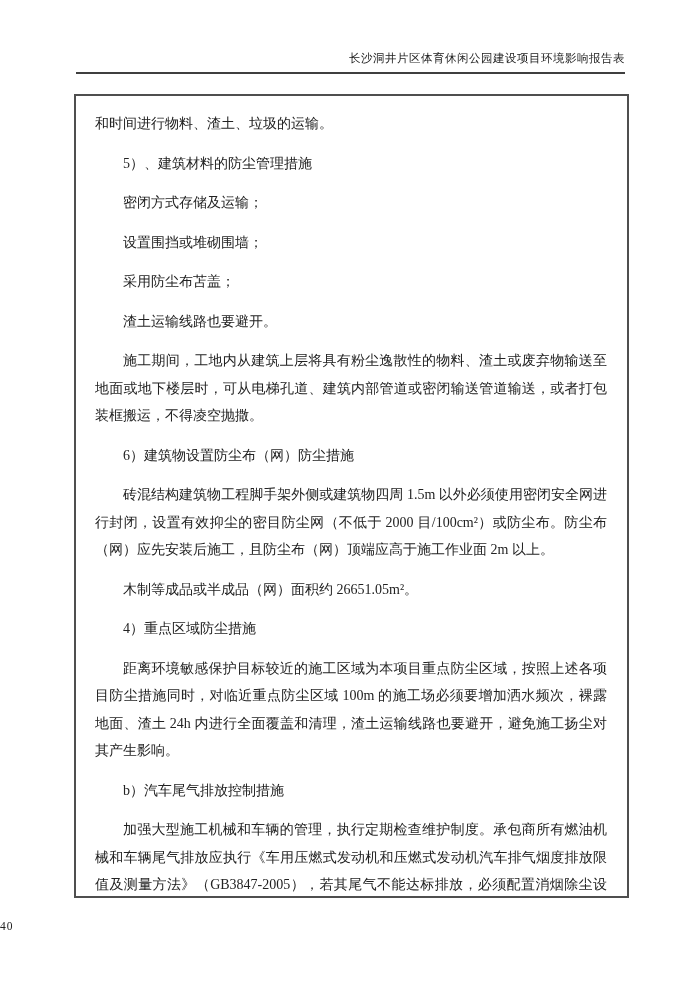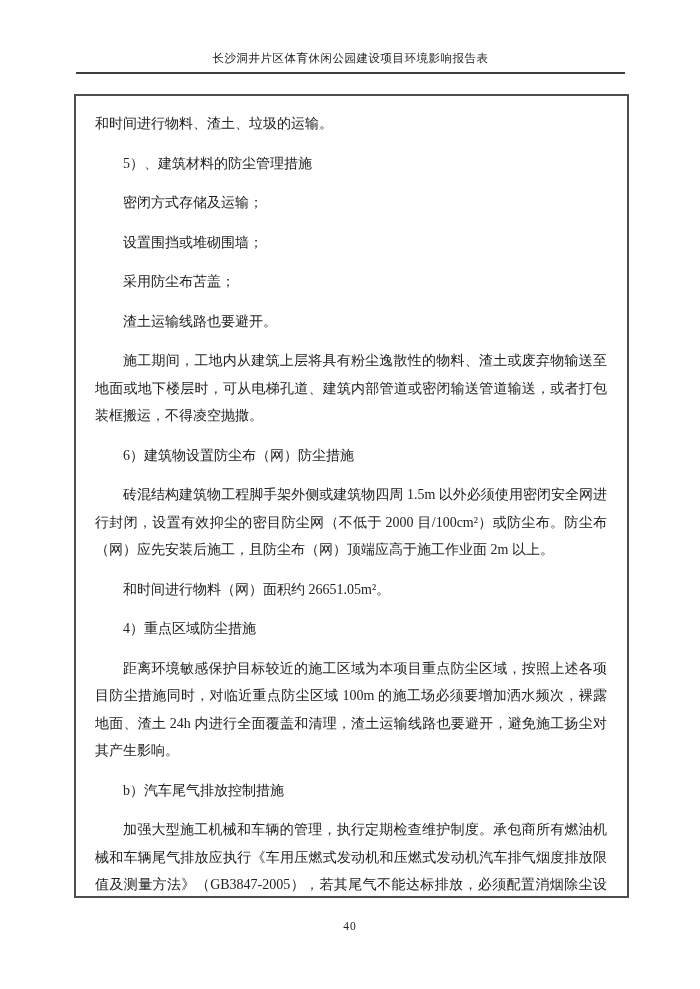--- a/index.html
+++ b/index.html
@@ -15,21 +15,21 @@
     font-family: "Liberation Serif", "DejaVu Serif", serif;
     color: #222222;
     overflow: hidden;
   }
   
   .page-header {
     position: absolute;
     left: 76px;
     top: 50px;
     width: 549px;
-    text-align: center;
+    text-align: right;
     font-size: 11.5px;
     line-height: 16px;
     letter-spacing: 0.5px;
     padding-bottom: 6px;
     border-bottom: 2px solid #3f3f3f;
   }
   
   .content-box {
     position: absolute;
     left: 74px;
@@ -51,21 +51,21 @@
   }
   .ind {
     text-indent: 2em;
   }
   
   .page-number {
     position: absolute;
     left: 0;
     top: 920px;
     width: 100%;
-    text-align: center;
+    text-align: left;
     font-size: 11.5px;
     letter-spacing: 1px;
   }
 </style>
 </head>
 <body>
 
 <div class="page">
 
   <div class="page-header">
@@ -75,21 +75,21 @@
   <div class="content-box">
     <p class="para">和时间进行物料、渣土、垃圾的运输。</p>
     <p class="para ind">5）、建筑材料的防尘管理措施</p>
     <p class="para ind">密闭方式存储及运输；</p>
     <p class="para ind">设置围挡或堆砌围墙；</p>
     <p class="para ind">采用防尘布苫盖；</p>
     <p class="para ind">渣土运输线路也要避开。</p>
     <p class="para ind">施工期间，工地内从建筑上层将具有粉尘逸散性的物料、渣土或废弃物输送至地面或地下楼层时，可从电梯孔道、建筑内部管道或密闭输送管道输送，或者打包装框搬运，不得凌空抛撒。</p>
     <p class="para ind">6）建筑物设置防尘布（网）防尘措施</p>
     <p class="para ind">砖混结构建筑物工程脚手架外侧或建筑物四周 1.5m 以外必须使用密闭安全网进行封闭，设置有效抑尘的密目防尘网（不低于 2000 目/100cm²）或防尘布。防尘布（网）应先安装后施工，且防尘布（网）顶端应高于施工作业面 2m 以上。</p>
-    <p class="para ind">和时间进行物料（网）面积约 26651.05m²。</p>
+    <p class="para ind">木制等成品或半成品（网）面积约 26651.05m²。</p>
     <p class="para ind">4）重点区域防尘措施</p>
     <p class="para ind">距离环境敏感保护目标较近的施工区域为本项目重点防尘区域，按照上述各项目防尘措施同时，对临近重点防尘区域 100m 的施工场必须要增加洒水频次，裸露地面、渣土 24h 内进行全面覆盖和清理，渣土运输线路也要避开，避免施工扬尘对其产生影响。</p>
     <p class="para ind">b）汽车尾气排放控制措施</p>
     <p class="para ind">加强大型施工机械和车辆的管理，执行定期检查维护制度。承包商所有燃油机械和车辆尾气排放应执行《车用压燃式发动机和压燃式发动机汽车排气烟度排放限值及测量方法》（GB3847-2005），若其尾气不能达标排放，必须配置消烟除尘设备。施工机械使</p>
   </div>
 
   <div class="page-number">40</div>
 
 </div>
 

